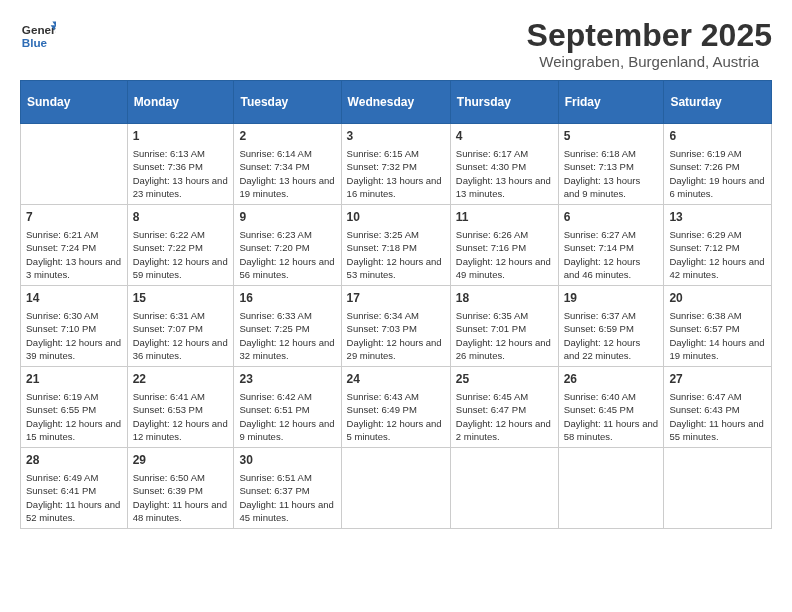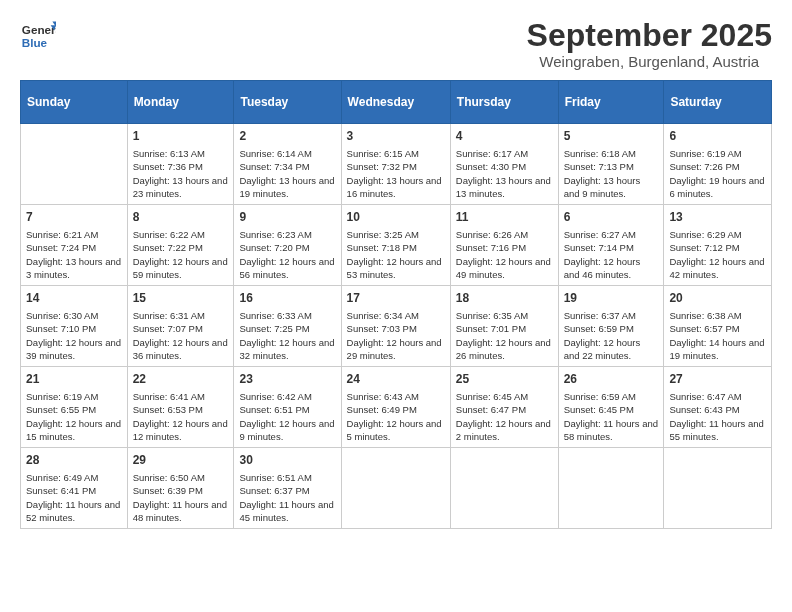--- a/index.html
+++ b/index.html
@@ -313,21 +313,21 @@
             <div class="cell-content">
               <span class="day-number">25</span>
               <div>Sunrise: 6:45 AM</div>
               <div>Sunset: 6:47 PM</div>
               <div>Daylight: 12 hours and 2 minutes.</div>
             </div>
           </td>
           <td>
             <div class="cell-content">
               <span class="day-number">26</span>
-              <div>Sunrise: 6:59 AM</div>
+              <div>Sunrise: 6:40 AM</div>
               <div>Sunset: 6:45 PM</div>
               <div>Daylight: 11 hours and 58 minutes.</div>
             </div>
           </td>
           <td>
             <div class="cell-content">
               <span class="day-number">27</span>
               <div>Sunrise: 6:47 AM</div>
               <div>Sunset: 6:43 PM</div>
               <div>Daylight: 11 hours and 55 minutes.</div>

